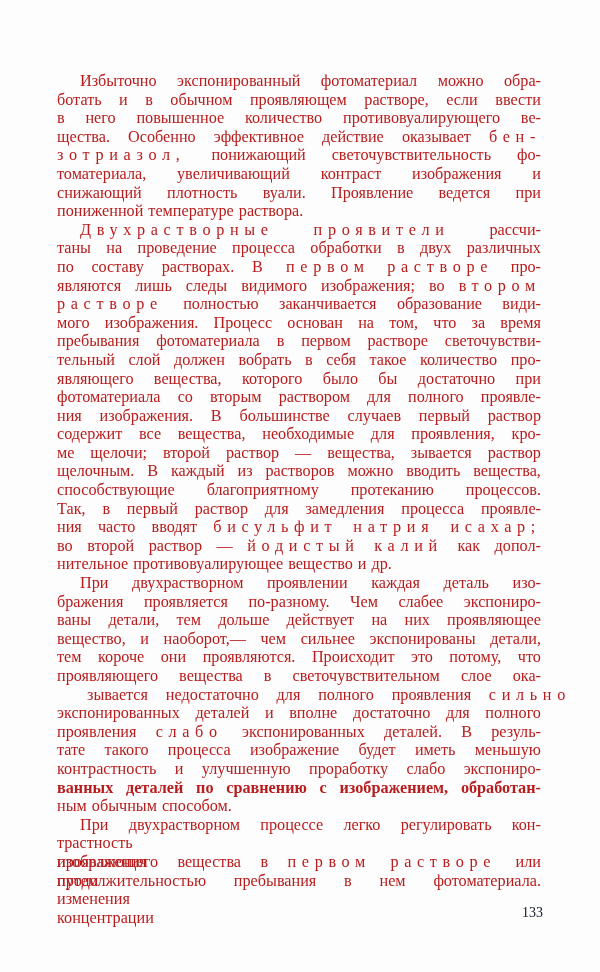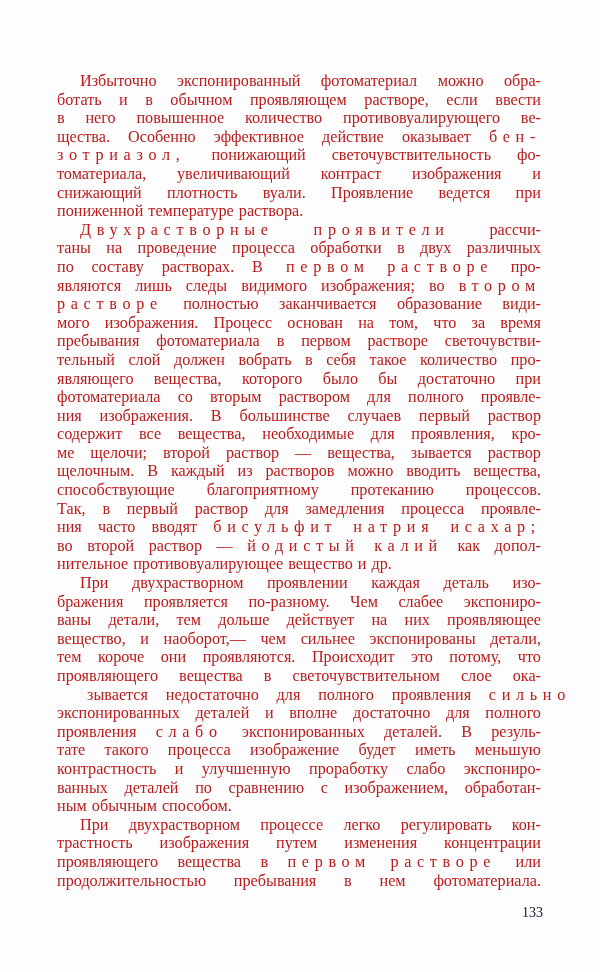--- a/index.html
+++ b/index.html
@@ -347,21 +347,21 @@
           <span class="w">меньшую</span>
         </div>
         <div class="justify-wrap" style="height: 18.6px; line-height: 18.6px; box-sizing: border-box;">
           <span class="w">контрастность</span>
           <span class="w">и</span>
           <span class="w">улучшенную</span>
           <span class="w">проработку</span>
           <span class="w">слабо</span>
           <span class="w">экспониро-</span>
         </div>
-        <div class="justify-wrap" style="height: 18.6px; line-height: 18.6px; box-sizing: border-box;">
+        <div class="justify-wrap" style="height: 18.6px; line-height: 18.6px; box-sizing: border-box; font-weight: bold;">
           <span class="w">ванных</span>
           <span class="w">деталей</span>
           <span class="w">по</span>
           <span class="w">сравнению</span>
           <span class="w">с</span>
           <span class="w">изображением,</span>
           <span class="w">обработан-</span>
         </div>
         <div class="justify-wrap left" style="height: 18.6px; line-height: 18.6px; box-sizing: border-box;">
           <span class="w">ным</span>
@@ -371,21 +371,21 @@
       </div>
       <div>
         <div class="justify-wrap" style="height: 18.6px; line-height: 18.6px; padding-left: 23px; box-sizing: border-box;">
           <span class="w">При</span>
           <span class="w">двухрастворном</span>
           <span class="w">процессе</span>
           <span class="w">легко</span>
           <span class="w">регулировать</span>
           <span class="w">кон-</span>
         </div>
-        <div class="justify-wrap" style="height: 18.6px; line-height: 18.6px; box-sizing: border-box;">
+        <div class="justify-wrap" style="height: 18.6px; line-height: 18.6px; box-sizing: border-box; flex-direction: column;">
           <span class="w">трастность</span>
           <span class="w">изображения</span>
           <span class="w">путем</span>
           <span class="w">изменения</span>
           <span class="w">концентрации</span>
         </div>
         <div class="justify-wrap" style="height: 18.6px; line-height: 18.6px; box-sizing: border-box;">
           <span class="w">проявляющего</span>
           <span class="w">вещества</span>
           <span class="w">в</span>

